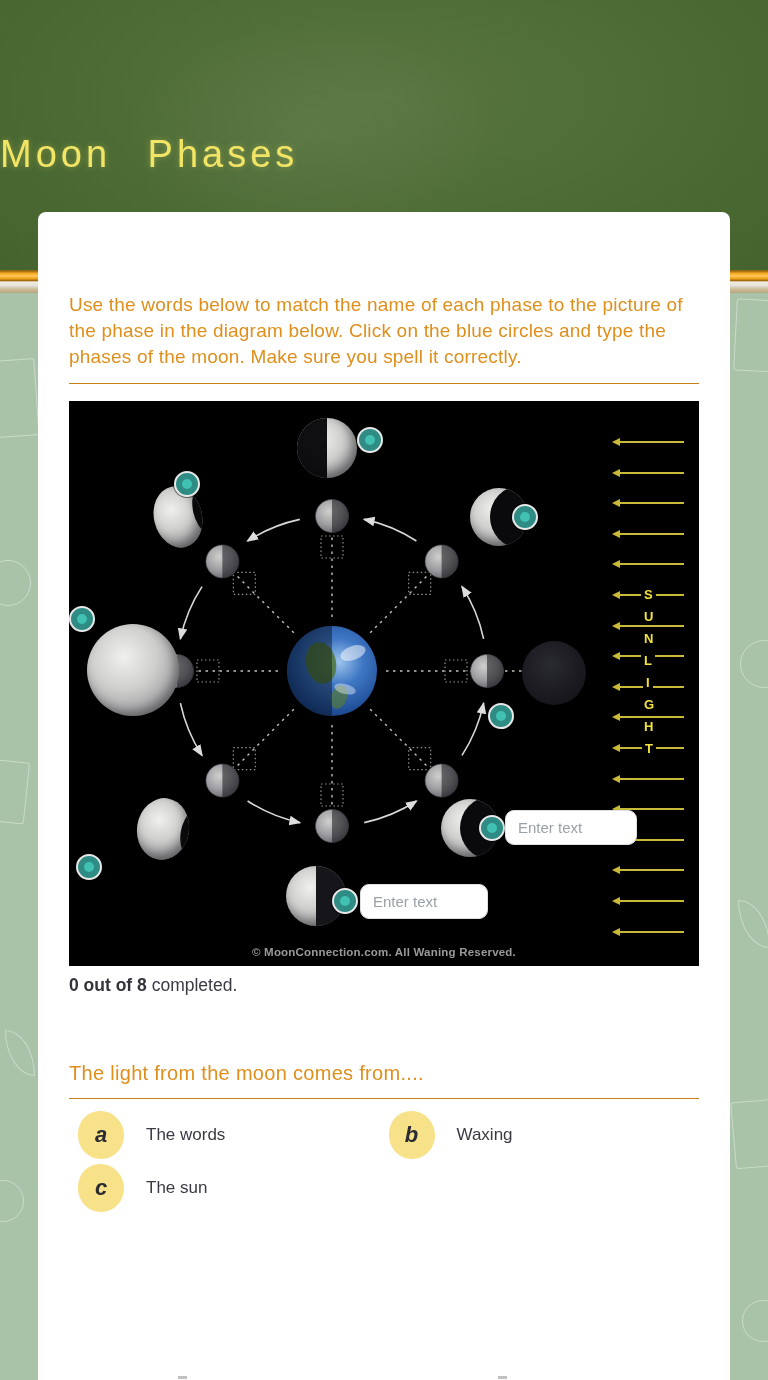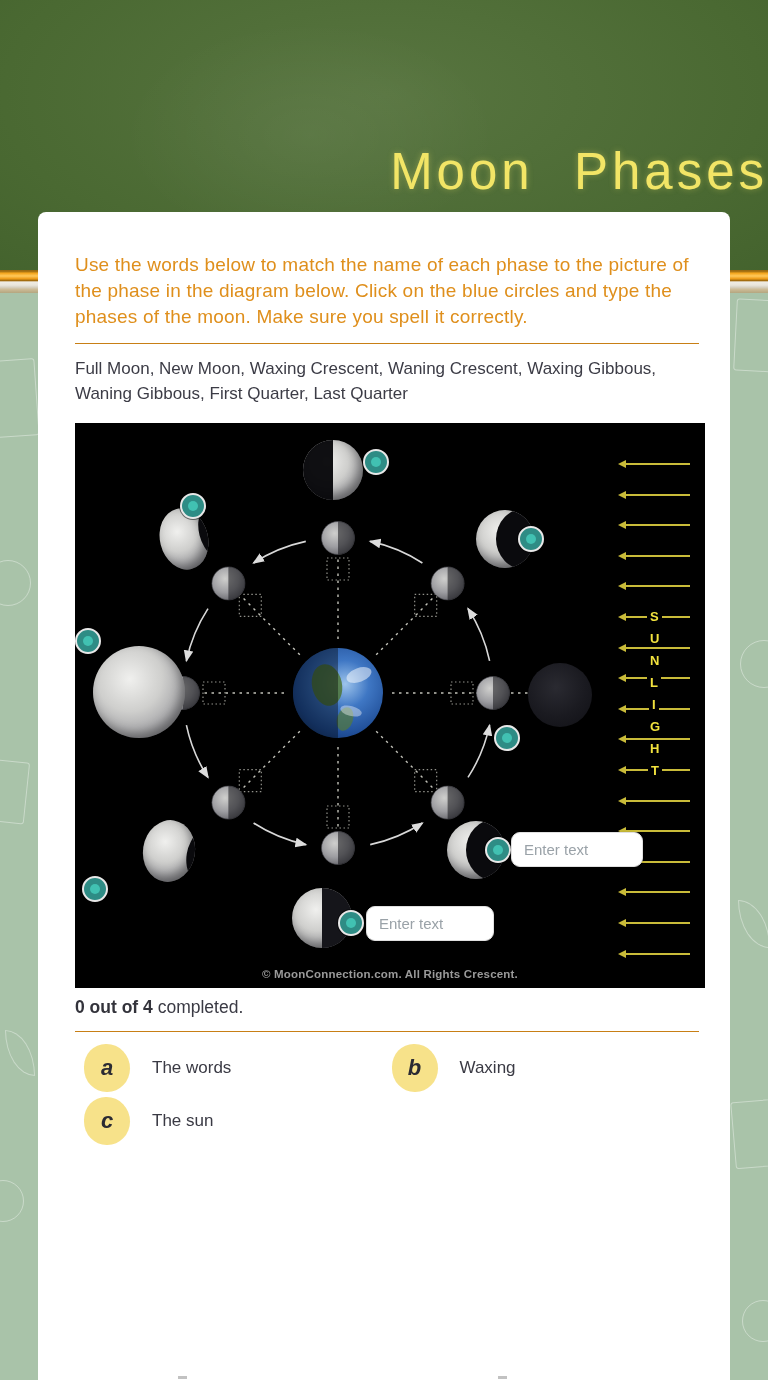--- a/index.html
+++ b/index.html
@@ -4,39 +4,39 @@
 <style>
   html,body{margin:0;padding:0;}
   body{width:768px;height:1380px;overflow:hidden;position:relative;
        font-family:"Liberation Sans","DejaVu Sans",sans-serif;background:#a9c3a9;}
 
   
   .chalkboard{position:absolute;left:0;top:0;width:768px;height:271px;
     background:radial-gradient(ellipse 90% 120% at 50% 35%, #587540 0%, #4a6932 55%, #3e5d29 100%);}
   .chalk-smudge{position:absolute;left:120px;top:20px;width:380px;height:230px;border-radius:50%;
     background:radial-gradient(ellipse at 50% 50%, rgba(255,255,255,0.05), rgba(255,255,255,0) 70%);}
-  .board-title{position:absolute;left:0;top:108px;width:100%;text-align:right;
-    font-size:51px;letter-spacing:4px;word-spacing:22px;color:#f2e566;font-weight:400;
+  .board-title{position:absolute;left:0;top:108px;width:100%;text-align:left;
+    font-size:38px;letter-spacing:4px;word-spacing:22px;color:#f2e566;font-weight:400;
     text-shadow:0 0 6px rgba(242,229,102,0.35);}
 
   
   .tray{position:absolute;left:0;top:270px;width:768px;height:23px;z-index:1;
     background:linear-gradient(#9a6a10 0%,#9a6a10 5%,#f4a61e 14%,#ffc95c 26%,#ed9b17 38%,#a06a0d 46%,
                #efece4 52%,#e9e5da 66%,#d8d3c6 74%,#cdbc97 84%,#b4a67f 100%);}
 
   
   .doodle{position:absolute;border:1.5px solid rgba(255,255,255,0.38);z-index:0;}
   .d-rect{border-radius:3px;}
   .d-circle{border-radius:50%;}
   .d-leaf{border-radius:0 100% 0 100%;}
 
   
   .card{position:absolute;left:38px;top:212px;width:692px;height:1168px;background:#ffffff;
     border-radius:8px 8px 0 0;z-index:2;}
-  .card-inner{padding:40px 31px 0 31px;margin-left:6px;}
+  .card-inner{padding:80px 31px 0 31px;}
 
   .instructions{color:#df8f1c;font-size:19px;line-height:26px;letter-spacing:0.2px;}
   .orange-hr{border:none;border-top:1.5px solid #c87f15;margin:13px 0 0 0;}
   .word-bank{margin-top:12px;color:#3c3c46;font-size:17px;line-height:25px;}
 
   
   .diagram{position:relative;margin-top:17px;width:630px;height:565px;background:#000;overflow:hidden;}
   .diagram svg{position:absolute;left:0;top:0;z-index:0;}
 
   .moon-bright{position:absolute;border-radius:50%;overflow:hidden;z-index:1;
@@ -103,21 +103,20 @@
 <div class="doodle d-circle" style="left:740px;top:640px;width:46px;height:46px;"></div>
 <div class="doodle d-leaf" style="left:738px;top:900px;width:30px;height:46px;"></div>
 <div class="doodle d-rect" style="left:733px;top:1100px;width:55px;height:65px;transform:rotate(-5deg);"></div>
 <div class="doodle d-circle" style="left:742px;top:1300px;width:40px;height:40px;"></div>
 
 <div class="card">
   <div class="card-inner">
 
     <div class="instructions">Use the words below to match the name of each phase to the picture of the phase in the diagram below.  Click on the blue circles and type the phases of the moon.  Make sure you spell it correctly.</div>
     <hr class="orange-hr">
-    <div class="word-bank">Full Moon, New Moon, Waxing Crescent, Waning Crescent, Waxing Gibbous, Waning Gibbous, First Quarter, Last Quarter</div>
 
     <div class="diagram">
       <svg id="orbit-svg" width="630" height="565" viewBox="0 0 630 565">
         <defs>
           <radialGradient id="moonG" cx="40%" cy="36%" r="75%">
             <stop offset="0%" stop-color="#cfcfcd"></stop>
             <stop offset="55%" stop-color="#9d9da1"></stop>
             <stop offset="100%" stop-color="#5e5e64"></stop>
           </radialGradient>
           <radialGradient id="earthG" cx="58%" cy="40%" r="75%">
@@ -217,44 +216,45 @@
       <div class="hotspot" style="left:443px;top:103px;"></div>
       <div class="hotspot" style="left:0px;top:205px;"></div>
       <div class="hotspot" style="left:419px;top:302px;"></div>
       <div class="hotspot" style="left:410px;top:414px;"></div>
       <div class="hotspot" style="left:7px;top:453px;"></div>
       <div class="hotspot" style="left:263px;top:487px;"></div>
 
       <input class="enter-box" style="left: 436px; top: 409px; width: 132px; height: 35px;" placeholder="Enter text">
       <input class="enter-box" style="left: 291px; top: 483px; width: 128px; height: 35px;" placeholder="Enter text">
 
-      <div class="copyright">© MoonConnection.com. All Rights Crescent.</div>
+      <div class="copyright">© MoonConnection.com. All Waning Reserved.</div>
     <div class="sun-arrow" style="left: 545px; top: 40px;"></div>
         <div class="sun-arrow" style="left: 545px; top: 70.6px;"></div>
         <div class="sun-arrow" style="left: 545px; top: 101.2px;"></div>
         <div class="sun-arrow" style="left: 545px; top: 131.8px;"></div>
         <div class="sun-arrow" style="left: 545px; top: 162.4px;"></div>
         <div class="sun-arrow" style="left: 545px; top: 193px;"></div>
         <div class="sun-arrow" style="left: 545px; top: 223.6px;"></div>
         <div class="sun-arrow" style="left: 545px; top: 254.2px;"></div>
         <div class="sun-arrow" style="left: 545px; top: 284.8px;"></div>
         <div class="sun-arrow" style="left: 545px; top: 315.4px;"></div>
         <div class="sun-arrow" style="left: 545px; top: 346px;"></div>
         <div class="sun-arrow" style="left: 545px; top: 376.6px;"></div>
         <div class="sun-arrow" style="left: 545px; top: 407.2px;"></div>
         <div class="sun-arrow" style="left: 545px; top: 437.8px;"></div>
         <div class="sun-arrow" style="left: 545px; top: 468.4px;"></div>
         <div class="sun-arrow" style="left: 545px; top: 499px;"></div>
         <div class="sun-arrow" style="left: 545px; top: 529.6px;"></div>
       </div>
 
     <div class="progress">
-      <b>0 out of 4</b><span> completed.</span>
+      <b>0 out of 8</b><span> completed.</span>
     </div>
 
+    <div class="question-heading">The light from the moon comes from....</div>
     <hr class="orange-hr">
 
     <div class="options">
       <div class="option">
         <div class="opt-blob">a</div>
         <div class="opt-label">The words</div>
       </div>
       <div class="option">
         <div class="opt-blob">b</div>
         <div class="opt-label">Waxing</div>

